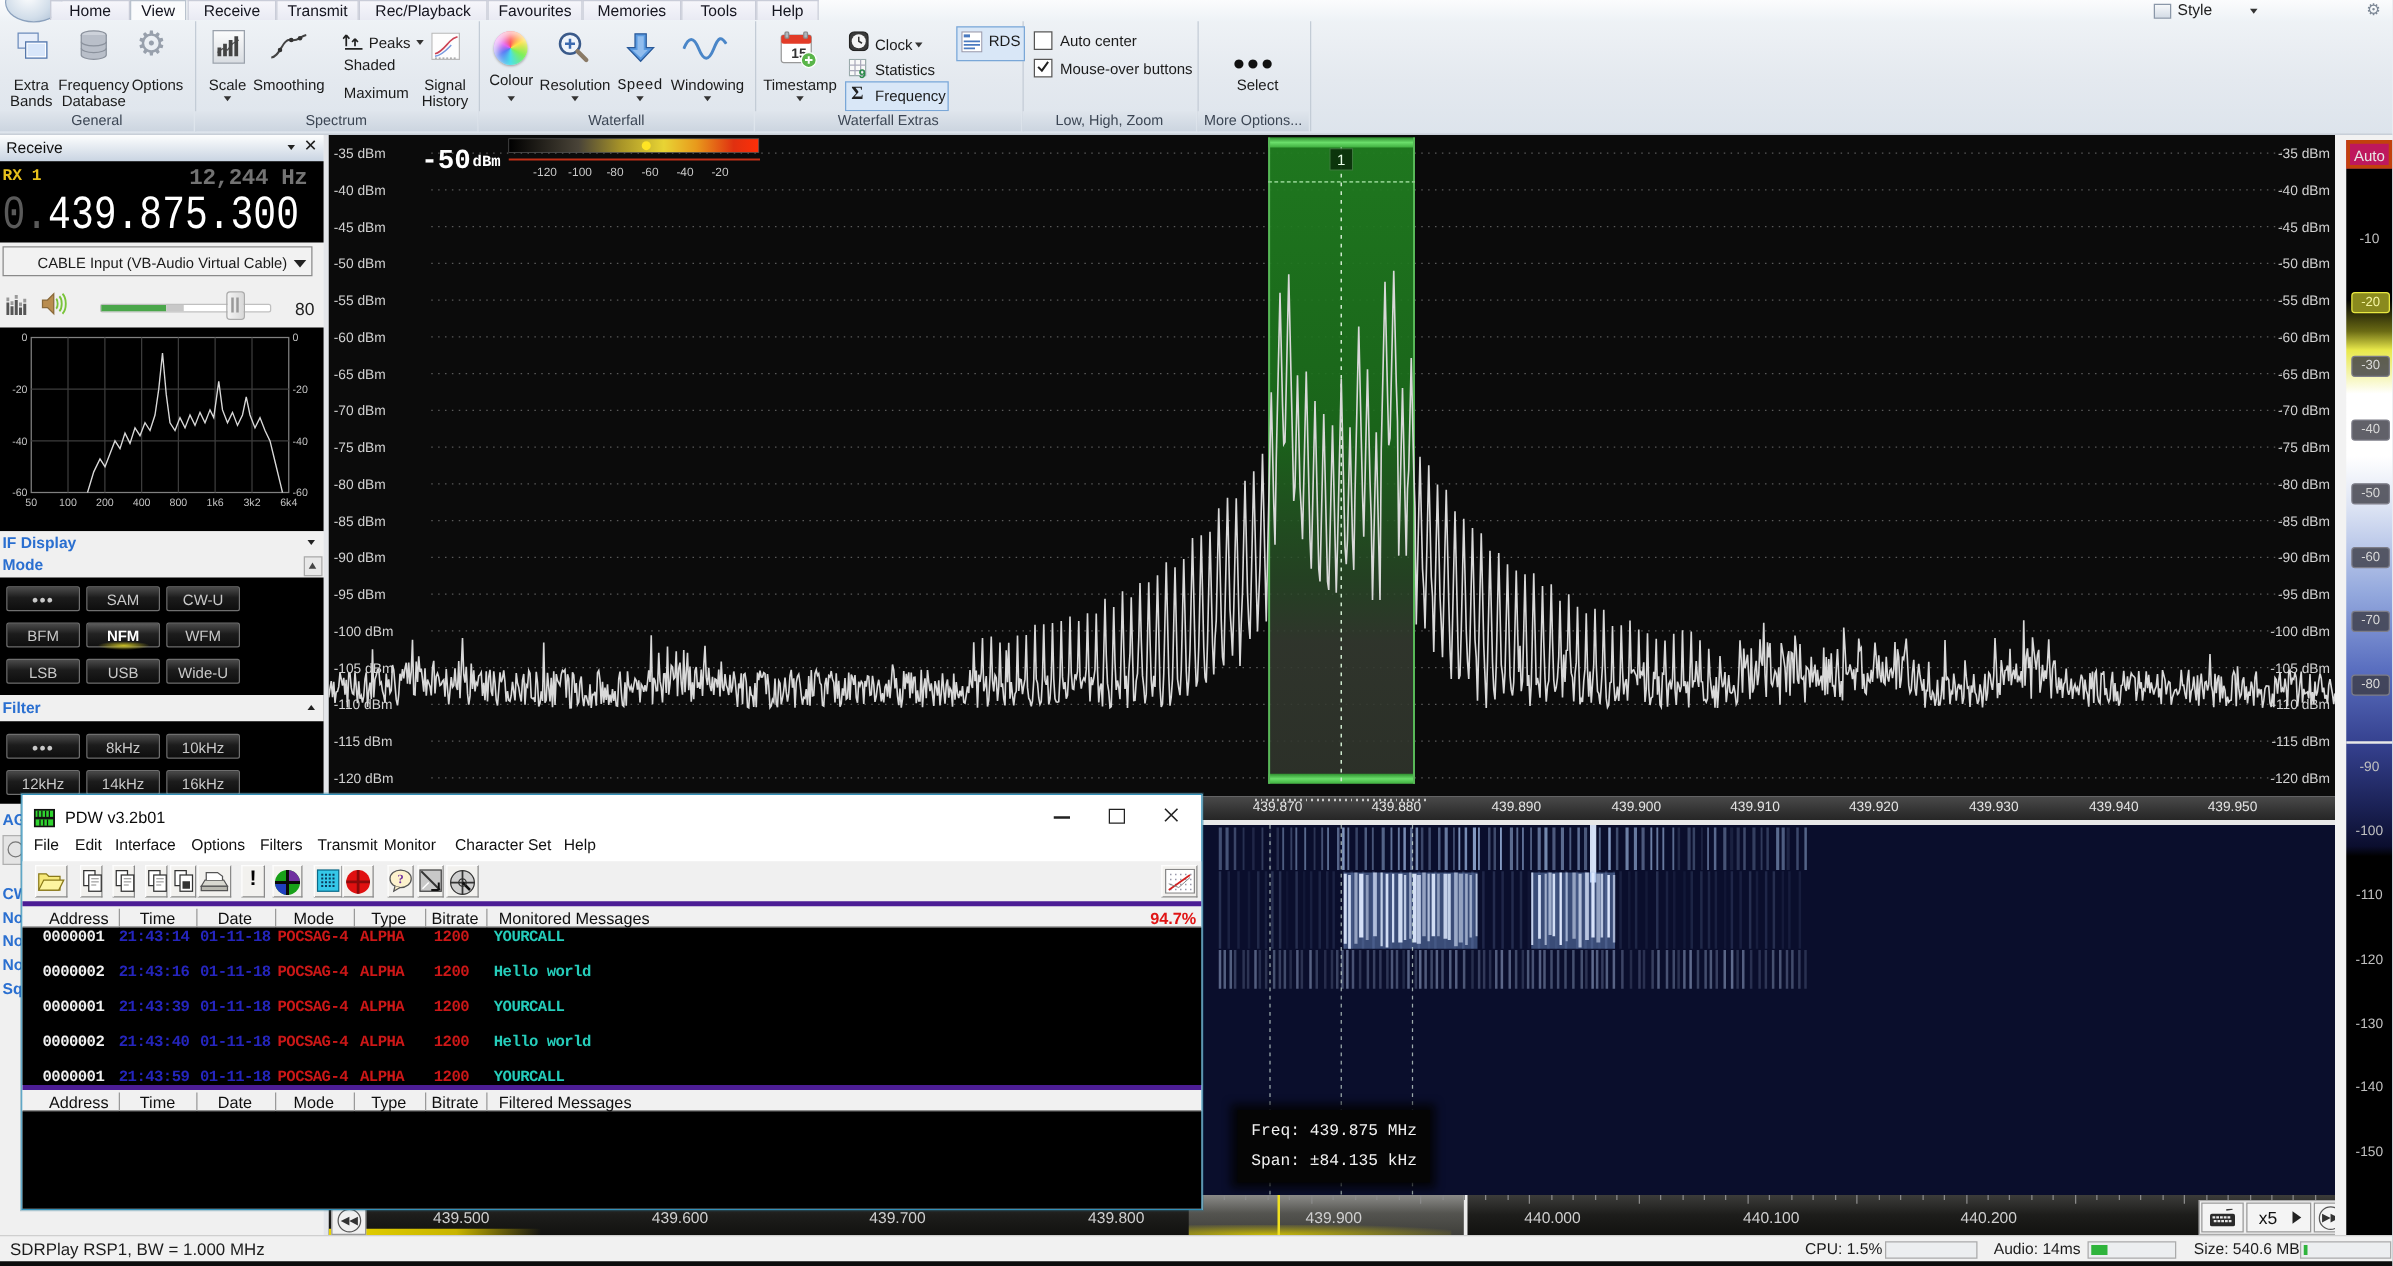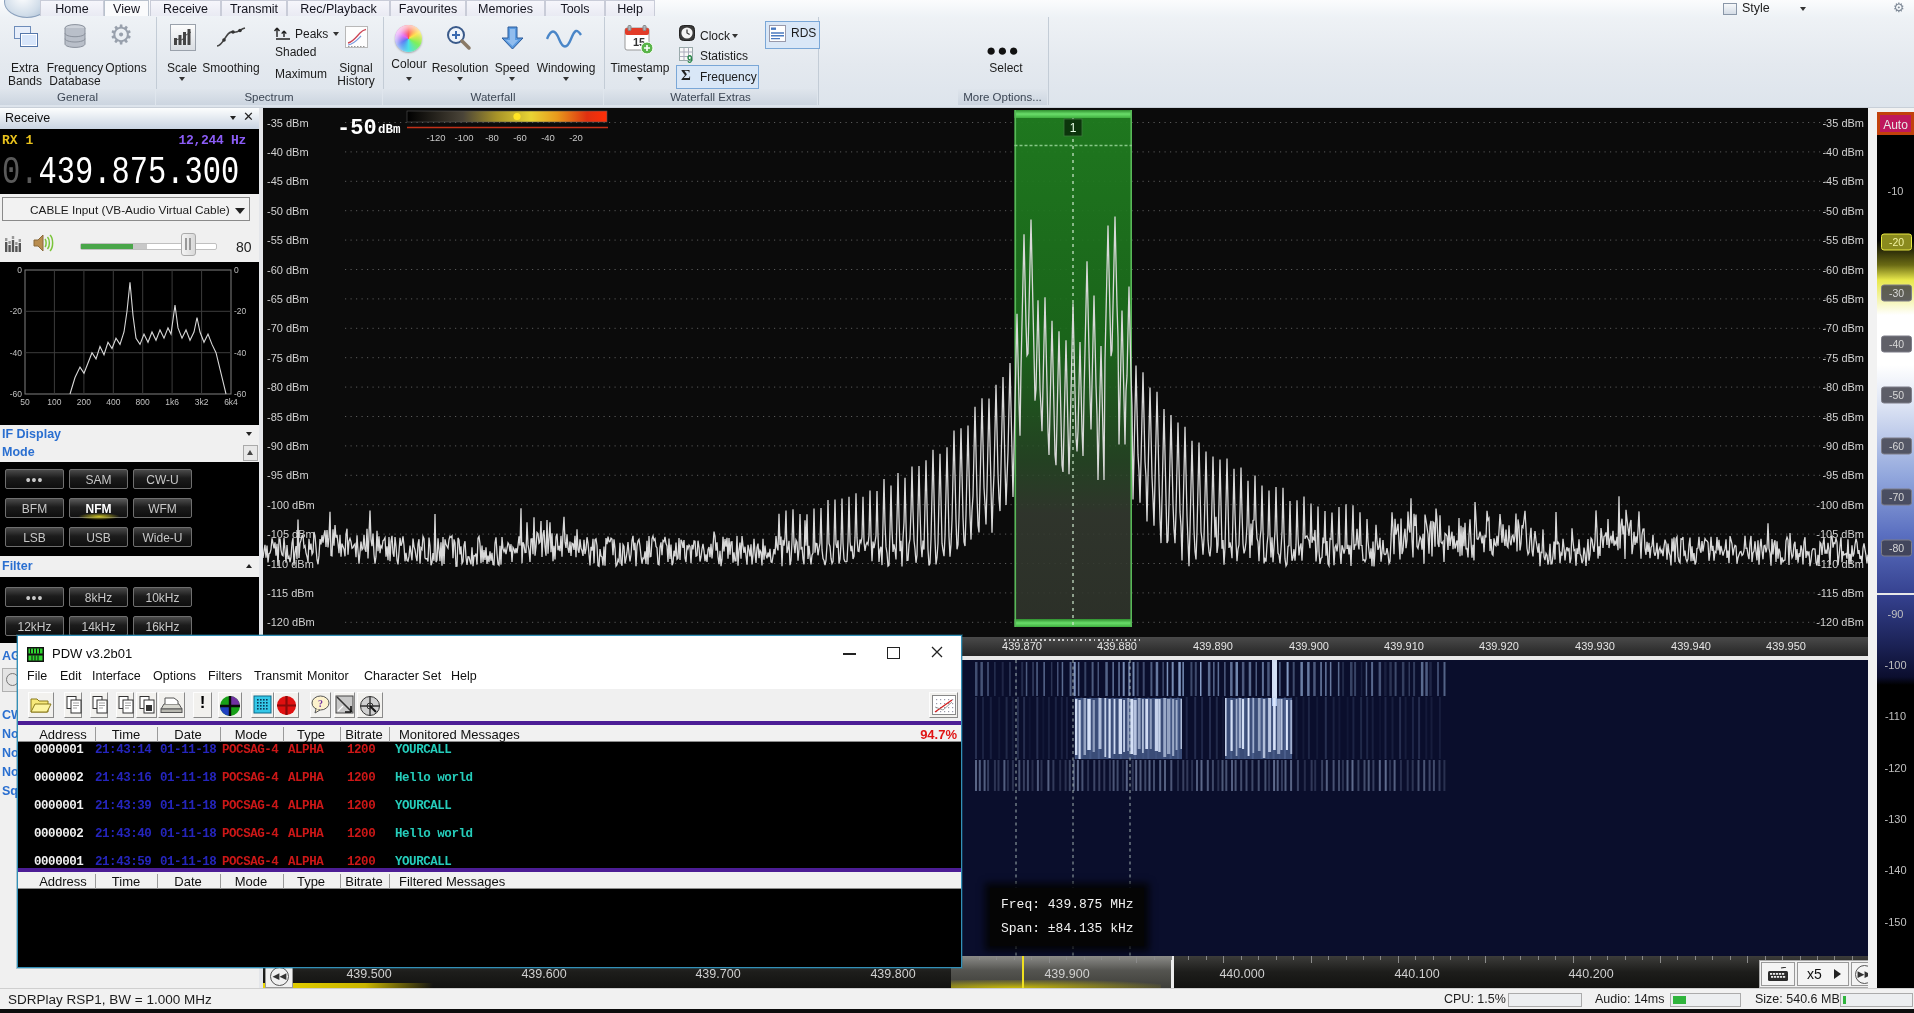--- a/index.html
+++ b/index.html
@@ -130,21 +130,21 @@
           <circle cx="11" cy="11" r="8" fill="#eef4fb" stroke="#3a5a8a" stroke-width="2"></circle>
           <path d="M11 7v8M7 11h8" stroke="#3a6ab0" stroke-width="2"></path>
           <path d="M17 17l7 7" stroke="#8a7a66" stroke-width="3.5" stroke-linecap="round"></path>
         </svg>
  <div class="rlabel ctr" style="left:77px;top:44px;">Resolution</div>
         <div class="arr" style="left:74px;top:60px;"></div>
  <svg class="abs" style="left:118px;top:9px;" width="23" height="24" viewBox="0 0 23 24">
           <path d="M7 1h9v11h6l-10.5 11L1 12h6z" fill="#5a9ae0" stroke="#2a5a9a"></path>
           <path d="M9 3h5v11h3.2L11.5 20 5 14h4z" fill="#a8ccf4" opacity=".7"></path>
         </svg>
- <div class="rlabel ctr" style="left:129px;top:44px;">Speed</div>
+ <div class="rlabel ctr" style="left:129px;top:44px;font-family:Liberation Mono, monospace;">Speed</div>
         <div class="arr" style="left:126px;top:60px;"></div>
  <svg class="abs" style="left:163px;top:10px;" width="36" height="24" viewBox="0 0 36 24">
           <path d="M1 12 C5 2 9 2 13 12 S21 22 25 12 31 2 35 8" stroke="#4a86c8" stroke-width="2.4" fill="none"></path>
         </svg>
  <div class="rlabel ctr" style="left:183px;top:44px;">Windowing</div>
         <div class="arr" style="left:180px;top:60px;"></div>
  <div class="glabel">Waterfall</div>
 </div>
 
 <div class="group" style="left:604px;width:214px;">
@@ -178,39 +178,49 @@
  <div class="abs" style="left:161px;top:4px;width:53px;height:26px;background:#d9e7f7;border:1px solid #7aa7d7;"></div>
  <svg class="abs" style="left:165px;top:8px;" width="17" height="17" viewBox="0 0 17 17">
           <rect x="0.5" y="0.5" width="16" height="16" fill="#fff" stroke="#99a"></rect>
           <rect x="2" y="2.5" width="5" height="2.4" fill="#4a7ac0"></rect>
           <path d="M2 8h13M2 10.8h13M2 13.6h9" stroke="#4a7ac0" stroke-width="1.4"></path>
         </svg>
  <div class="rlabel" style="left:187px;top:9px;">RDS</div>
  <div class="glabel">Waterfall Extras</div>
 </div>
 
+<div class="group" style="left:818px;width:140px;">
+ <div class="abs" style="left:9px;top:8px;width:13px;height:13px;background:#fff;border:1px solid #555;"></div>
+ <div class="rlabel" style="left:30px;top:9px;">Auto center</div>
+ <div class="abs" style="left:9px;top:30px;width:13px;height:13px;background:#fff;border:1px solid #555;"></div>
+ <svg class="abs" style="left:10px;top:30px;" width="13" height="13" viewBox="0 0 13 13">
+          <path d="M2.5 6.5l3 3 5-7" stroke="#222" stroke-width="1.6" fill="none"></path>
+        </svg>
+ <div class="rlabel" style="left:30px;top:31px;">Mouse-over buttons</div>
+ <div class="glabel">Low, High, Zoom</div>
+</div>
 
 <div class="group" style="left:958px;width:90px;">
  <div class="abs" style="left:28px;top:24px;font-size:17px;font-weight:bold;color:#111;letter-spacing:1px;">●●●</div>
  <div class="rlabel ctr" style="left:48px;top:44px;">Select</div>
  <div class="glabel">More Options...</div>
 </div>
 </div>
 
 <div id="lp">
 
  <div class="abs" style="left:0;top:0;width:259px;height:21px;background:linear-gradient(#fdfefe,#c9d4e2);border-bottom:1px solid #b9c2cd;">
    <div class="abs" style="left:5px;top:3px;font-size:12.5px;color:#111;">Receive</div>
    <div class="arr" style="left:230px;top:8px;border-top-color:#222;"></div>
    <div class="abs" style="left:243px;top:1px;font-size:13px;color:#222;">✕</div>
  </div>
 
  <div class="abs" style="left:0;top:21px;width:259px;height:65px;background:#000;">
    <div class="abs" style="left:2px;top:4px;font-family:'Liberation Mono',monospace;font-weight:bold;font-size:13px;color:#e8c11c;">RX 1</div>
-   <div class="abs" style="right:13px;top:4px;font-family:'Liberation Mono',monospace;font-weight:bold;font-size:13px;color:#8b5cf6;letter-spacing:-.3px;">12,244 Hz</div>
+   <div class="abs" style="right:13px;top:4px;font-family:'Liberation Mono',monospace;font-weight:bold;font-size:18px;color:#737373;letter-spacing:-.3px;">12,244 Hz</div>
    <div class="abs" style="left:2px;top:22px;font-family:'Liberation Mono',monospace;font-size:38px;font-weight:500;color:#fff;transform:scaleX(.80);transform-origin:0 0;white-space:nowrap;"><span style="color:#5a5a5a;">0.</span>439.875.300</div>
  </div>
 
  <div class="abs" style="left:2px;top:89px;width:248px;height:24px;background:#f2f2f2;border:1px solid #8a8a8a;box-sizing:border-box;">
    <div class="abs" style="left:27px;top:5px;font-size:11.8px;color:#1a1a1a;white-space:nowrap;">CABLE Input (VB-Audio Virtual Cable)</div>
    <div class="arr" style="left:232px;top:10px;border-left-width:5px;border-right-width:5px;border-top-width:6px;border-top-color:#222;"></div>
  </div>
 
  <svg class="abs" style="left:5px;top:128px;" width="17" height="16" viewBox="0 0 17 16">
         <g fill="#555">

